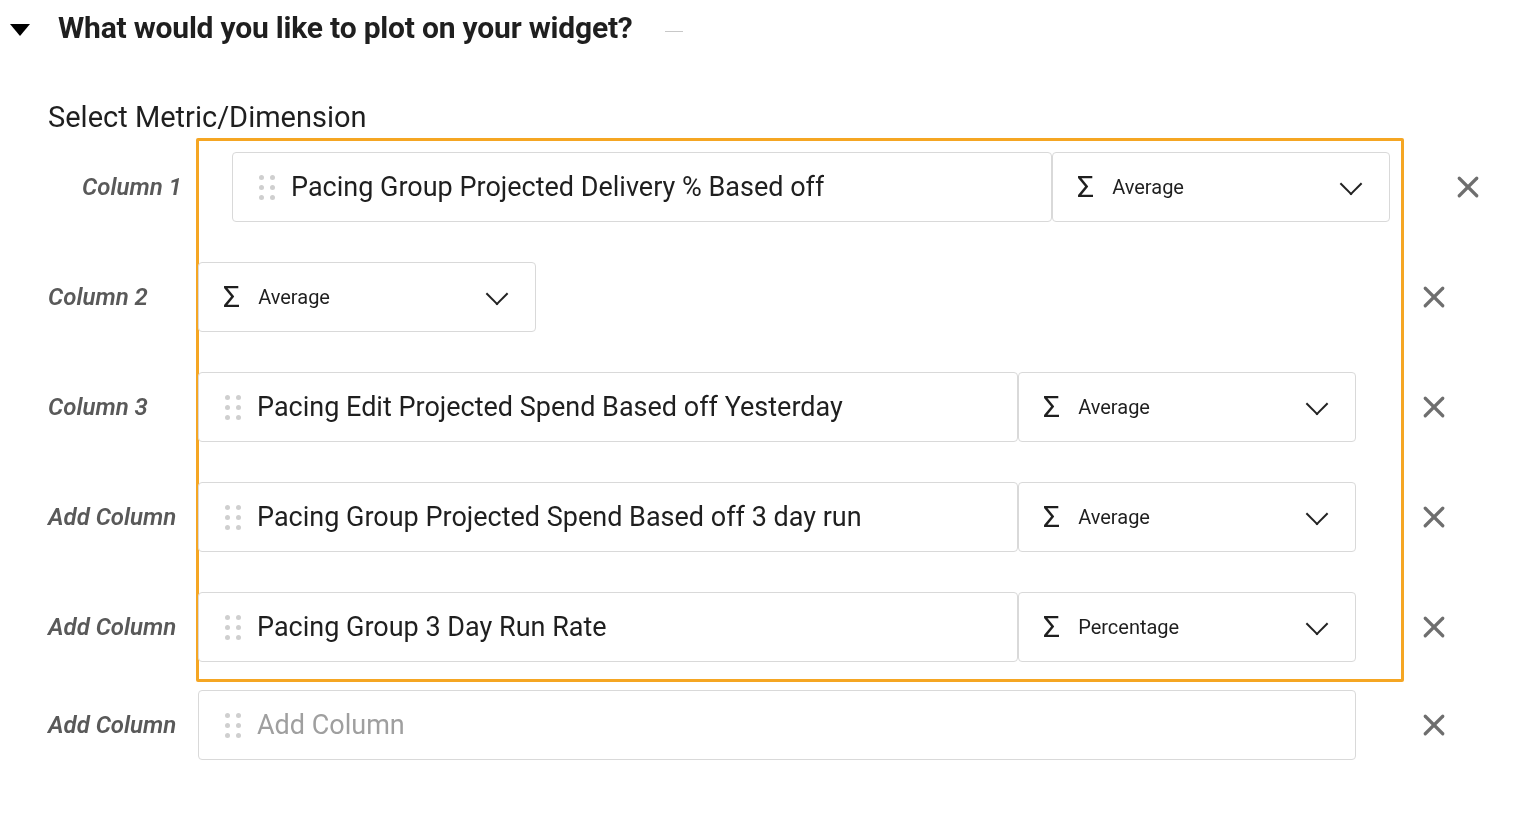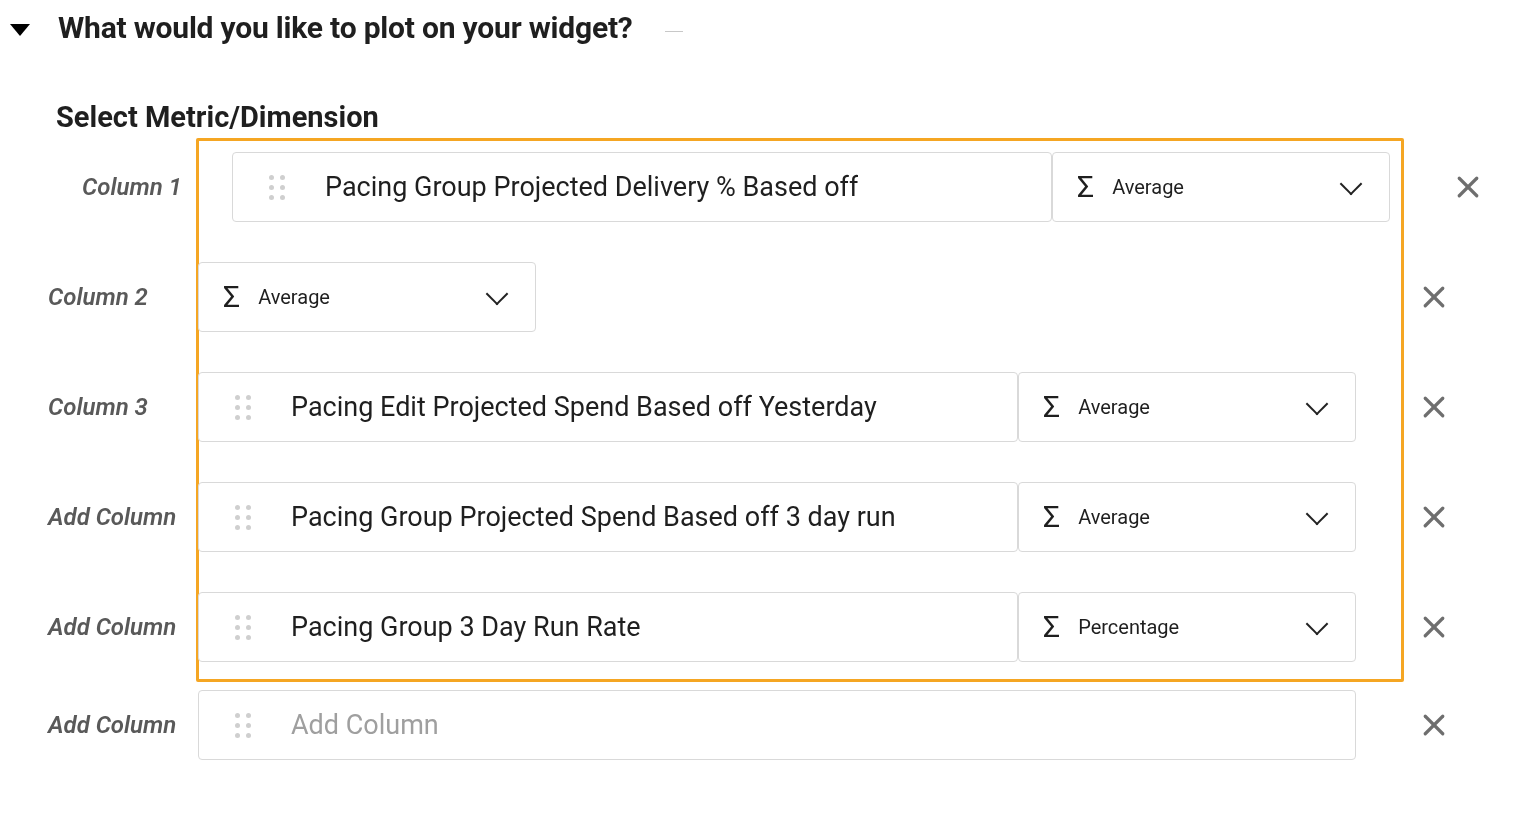--- a/index.html
+++ b/index.html
@@ -47,23 +47,22 @@
 
   
   .subheader{
     display:flex;
     justify-content:space-between;
     align-items:center;
     margin:55px 0 18px 38px;
   }
   .subheader-left{
     font-size:29px;
-    font-weight:700;
+    font-weight:400;
     color:var(--text);
-    margin-left:8px;
   }
   .edit-link{
     display:inline-flex;
     align-items:center;
     gap:10px;
     color:var(--link);
     font-size:28px;
     cursor:pointer;
   }
   .pencil-icon svg{display:block;}
@@ -87,22 +86,22 @@
     display:flex;
     align-items:center;
     border:1px solid var(--border);
     border-radius:4px;
     height:70px;
     background:#fff;
     box-sizing:border-box;
   }
   .metric-main{
     width:820px;
-    padding:0 36px;
-    gap:40px;
+    padding:0 26px;
+    gap:16px;
     text-align:center;
   }
   .metric-agg{
     width:338px;
     padding:0 24px 0 24px;
     justify-content:space-between;
   }
 
   .drag-handle{
     display:grid;

